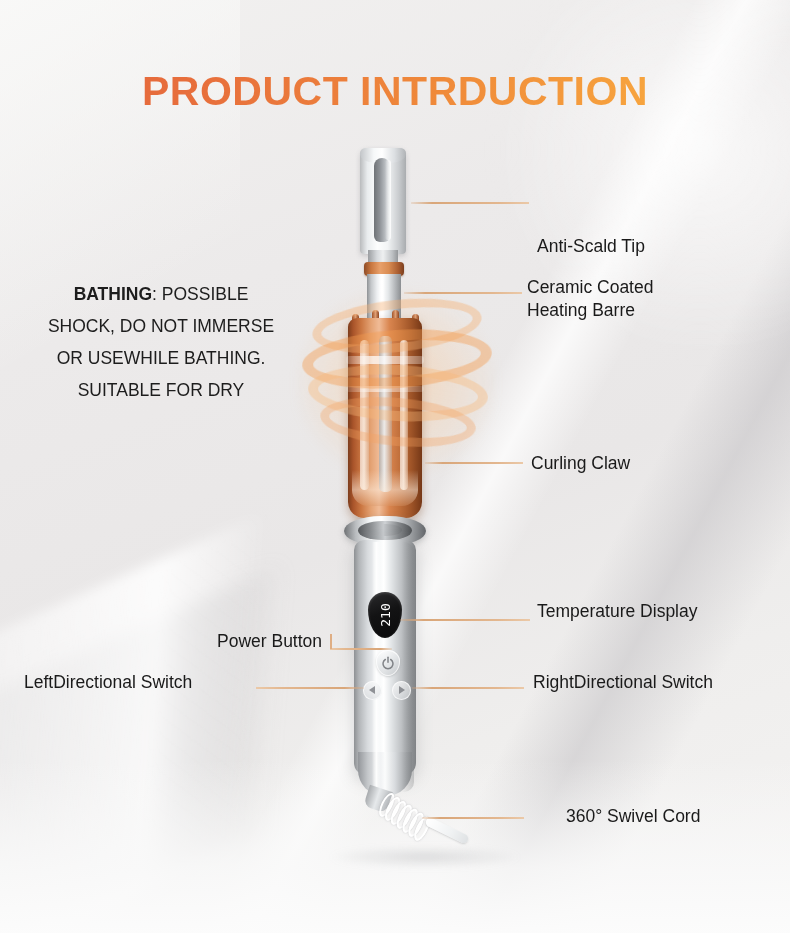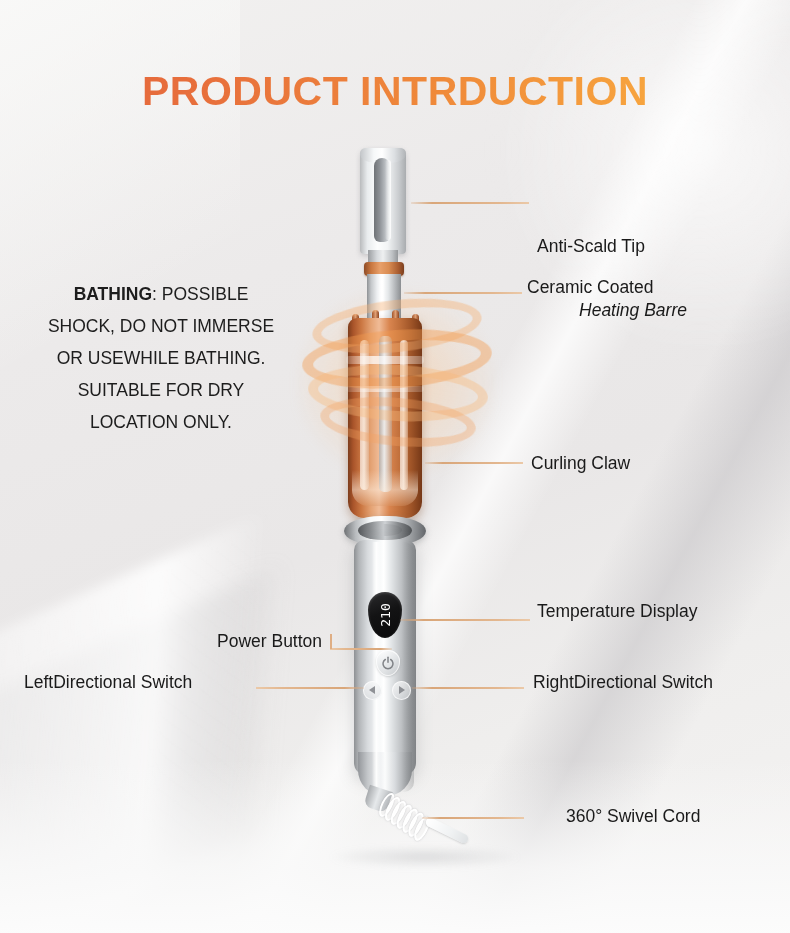--- a/index.html
+++ b/index.html
@@ -342,21 +342,20 @@
 
   <div id="title">PRODUCT INTRDUCTION</div>
 
   <div id="warning">
     <div>
       <span class="w-strong">BATHING</span><span>: POSSIBLE</span>
     </div>
     <div>SHOCK, DO NOT IMMERSE</div>
     <div>OR USEWHILE BATHING.</div>
     <div>SUITABLE FOR DRY</div>
-    <div>LOCATION ONLY.</div>
   </div>
 
   <div id="product">
 
     <div id="swirl-glow"></div>
 
     <div id="tip"></div>
     <div id="tip-lip"></div>
     <div id="tip-slot"></div>
     <div id="tip-slot-hl"></div>
@@ -419,21 +418,21 @@
     <div id="cord-tail"></div>
     <div id="prod-shadow"></div>
   </div>
 
   <div class="leader" style="left:411px; top:202px; width:118px;"></div>
   <div class="callout" style="left:537px; top:191px;margin-top:44px;">Anti-Scald Tip</div>
 
   <div class="leader" style="left:404px; top:292px; width:118px;"></div>
   <div class="callout two-line" style="left:527px; top:276px; width:180px; text-align:left;">
     <div>Ceramic Coated</div>
-    <div style="text-align:right; width:160px;font-style:italic;">Heating Barre</div>
+    <div style="text-align:left; width:160px;">Heating Barre</div>
   </div>
 
   <div class="leader" style="left:425px; top:462px; width:98px;"></div>
   <div class="callout" style="left:531px; top:452px;">Curling Claw</div>
 
   <div class="leader" style="left:400px; top:619px; width:130px;"></div>
   <div class="callout" style="left:537px; top:600px;">Temperature Display</div>
 
   <div class="leader rev" style="left:330px; top:648px; width:62px;"></div>
   <div class="leader-v" style="left:330px; top:634px; height:15px;"></div>

